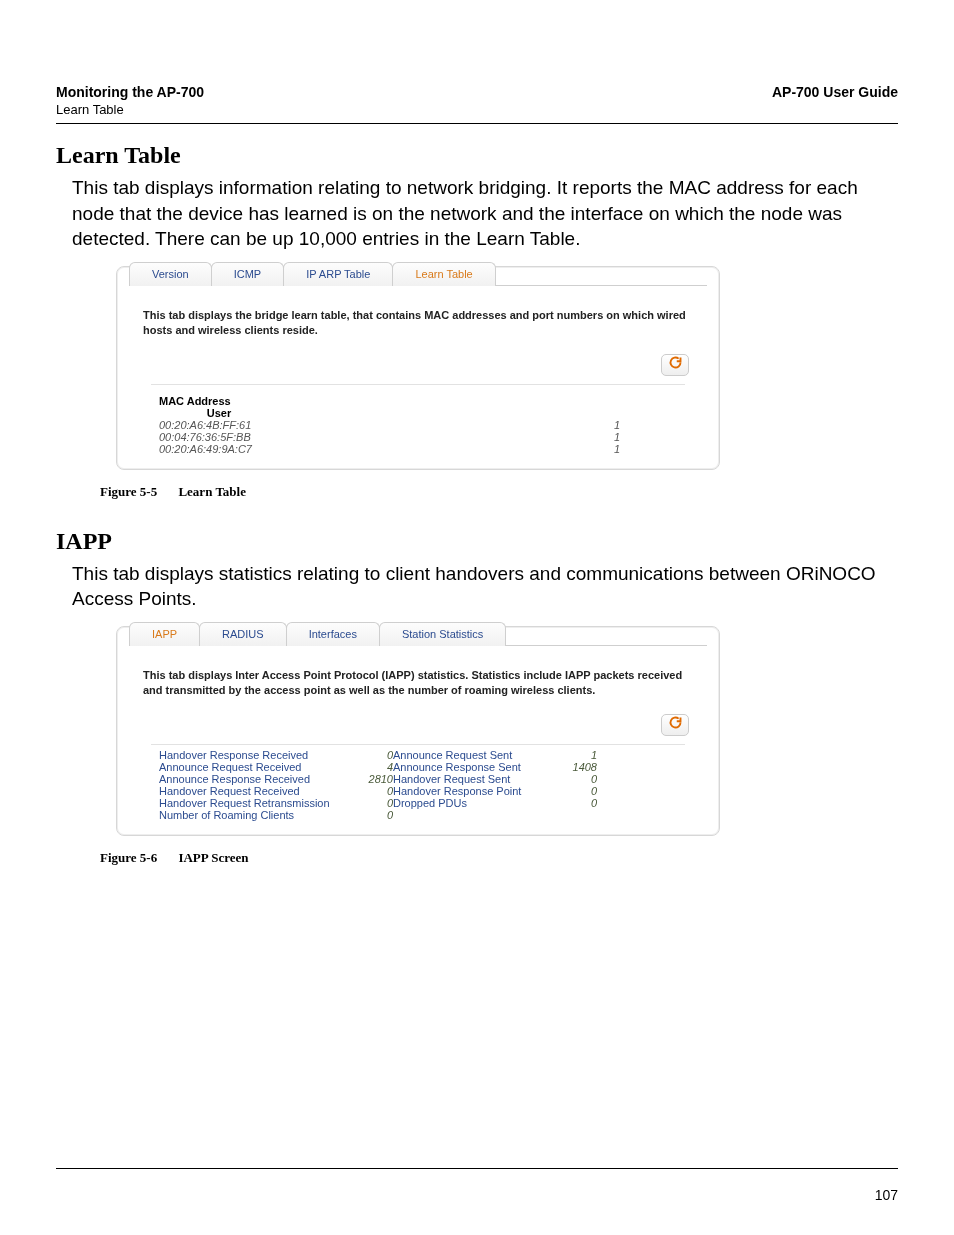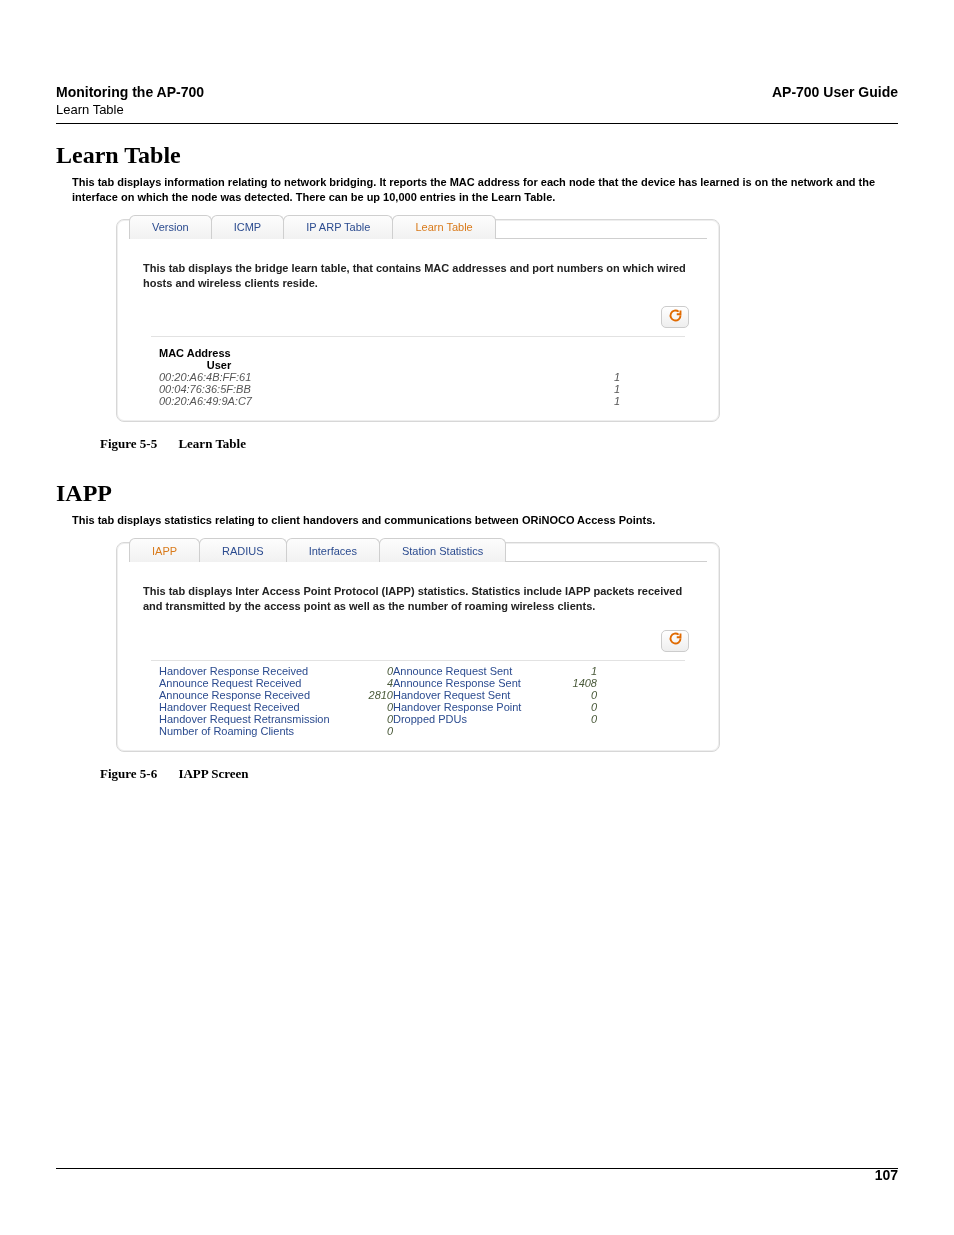--- a/index.html
+++ b/index.html
@@ -4,21 +4,21 @@
 <style>
   * { box-sizing: border-box; margin: 0; padding: 0; }
   html, body { width: 954px; height: 1235px; background: #fff; font-family: Arial, Helvetica, sans-serif; color: #000; }
   .page { position: relative; width: 954px; height: 1235px; padding: 84px 56px 40px 56px; }
   .hdr { display: flex; justify-content: space-between; align-items: flex-start; font-size: 14px; }
   .hdr-left { font-weight: bold; }
   .hdr-right { font-weight: bold; }
   .hdr-sub { font-size: 13px; font-weight: normal; margin-top: 2px; }
   .hr { border: none; border-top: 1px solid #000; margin-top: 6px; }
   .section-h { font-family: "Times New Roman", Times, serif; font-size: 24px; font-weight: bold; margin-top: 18px; }
-  .body-p { font-size: 11px; margin: 6px 0 0 16px; line-height: 1.35; font-weight: bold; }
+  .body-p { font-size: 19px; margin: 6px 0 0 16px; line-height: 1.35; }
   .fig-wrap { margin: 14px 0 0 60px; }
   .fig-caption { font-family: "Times New Roman", Times, serif; font-size: 13px; font-weight: bold; margin: 14px 0 0 44px; }
   .fig-caption .num { margin-right: 18px; }
   .panel { width: 604px; border: 1px solid #d7d7d7; border-radius: 8px; background: #fff; padding-bottom: 14px; box-shadow: 0 0 0 1px #eee inset; }
   .tabs { display: flex; align-items: flex-end; height: 32px; padding: 12px; margin-top: -1px; }
   .tab { font-size: 11px; color: #2b4b8f; height: 24px; padding: 0 22px; display: flex; align-items: center; border: 1px solid #cfcfcf; border-bottom: none; background: linear-gradient(#fdfdfd,#f1f1f1); border-top-left-radius: 6px; border-top-right-radius: 6px; margin-right: -1px; cursor: pointer; }
   .tab.active { color: #d97a1a; font-weight: normal; }
   .tabs-filler { flex: 1; border-bottom: 1px solid #cfcfcf; }
   .panel-body { padding: 10px 26px 0 26px; }
   .panel-desc { font-size: 11px; font-weight: bold; color: #222; line-height: 1.35; }
@@ -28,21 +28,21 @@
   .inner-box { border-top: 1px solid #e2e2e2; margin: 4px 8px 0 8px; padding: 10px 8px 0 8px; }
   .lt-row { display: flex; font-size: 11px; color: #555; font-style: italic; }
   .lt-head { font-style: normal; font-weight: bold; color: #000; flex-direction: column; }
   .lt-mac { width: 300px; }
   .lt-port { width: 120px; text-align: center; }
   .iapp-grid { display: flex; margin: 4px 8px 0 8px; padding: 4px 8px 0 8px; border-top: 1px solid #e2e2e2; }
   .iapp-col { font-size: 11px; }
   .iapp-row { display: flex; }
   .iapp-label { width: 190px; color: #2b4b8f; }
   .iapp-val { width: 44px; text-align: right; color: #4a5a3a; font-style: italic; }
-  .page-num { position: absolute; right: 56px; bottom: 52px; font-weight: bold; font-size: 14px; }
+  .page-num { position: absolute; right: 56px; bottom: 32px; font-weight: normal; font-size: 14px; }
   .foot-hr { position: absolute; left: 56px; right: 56px; bottom: 66px; border: none; border-top: 1px solid #000; }
 </style>
 </head>
 <body>
 
 <div class="page">
   <div class="hdr">
     <div>
       <div class="hdr-left">Monitoring the AP-700</div>
       <div class="hdr-sub">Learn Table</div>

